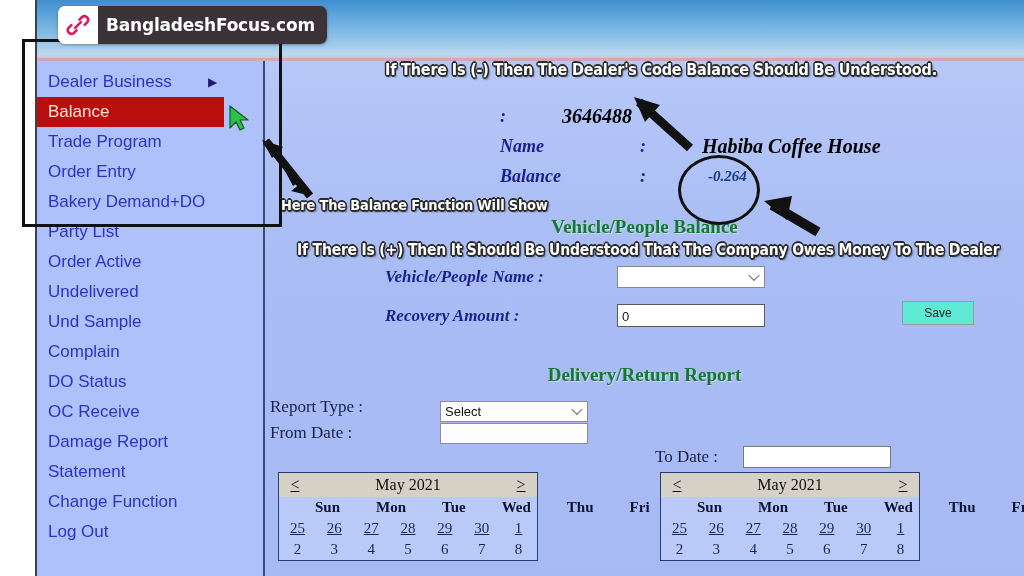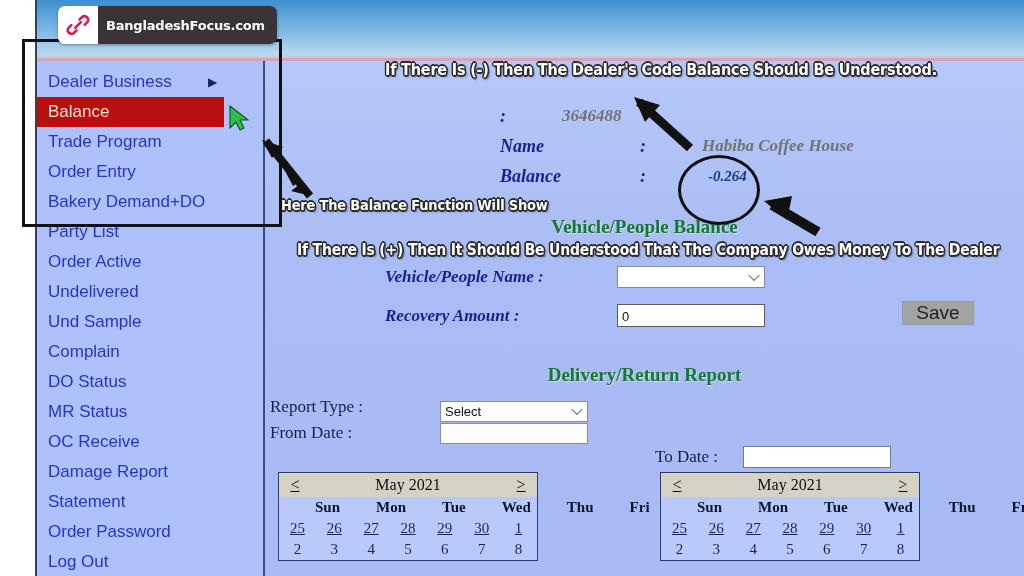--- a/index.html
+++ b/index.html
@@ -79,21 +79,21 @@
   .info-row { height:30px; display:flex; align-items:center; }
   .info-label {
     width:140px; text-align:left;
     font-family:"Liberation Serif", serif;
     font-style:italic; font-weight:bold; font-size:18px; color:#1a1f8c;
   }
   .info-colon { width:16px; font-family:"Liberation Serif", serif; font-style:italic; font-weight:bold; font-size:18px; color:#1a1f8c; }
   .info-value {
     margin-left:46px;
     font-family:"Liberation Serif", serif;
-    font-style:italic; font-weight:bold; font-size:17px; color:#737373;
+    font-style:italic; font-weight:bold; font-size:20px; color:#000000;
     white-space:nowrap;
   }
   .info-value.bal { color:#193a80; font-size:15px; margin-left:52px; }
 
   .section-title {
     position:absolute; width:100%; text-align:center;
     font-family:"Liberation Serif", serif;
     font-weight:bold; color:#127a2e; font-size:19px;
     text-shadow:1px 1px 0 rgba(255,255,255,.4);
   }
@@ -121,22 +121,22 @@
     padding:2px 4px; line-height:19px;
   }
   .chev {
     position:absolute; right:6px; top:50%; width:8px; height:8px;
     border-right:1.6px solid #707070; border-bottom:1.6px solid #707070;
     transform:translateY(-70%) rotate(45deg);
   }
   .save-btn {
     position:absolute; left:637px; top:240px;
     width:72px; height:24px;
-    background:#a3a3a3; border:1px solid #9a9a9a;
-    font-family:"Liberation Sans",sans-serif; font-size:19px; color:#222;
+    background:#5eead4; border:1px solid #9a9a9a;
+    font-family:"Liberation Sans",sans-serif; font-size:12px; color:#222;
     text-align:center; line-height:22px;
   }
 
   
   .dr { position:absolute; left:5px; top:333px; width:754px; }
   .dr-row { display:flex; align-items:center; height:26px; }
   .dr-label {
     width:170px;
     font-family:"Liberation Serif", serif;
     font-size:17px; color:#17204a;
@@ -200,21 +200,21 @@
     position:absolute; left:58px; top:6px; height:38px;
     display:flex; align-items:stretch;
     border-radius:7px; overflow:hidden;
     box-shadow:0 1px 3px rgba(0,0,0,.35);
   }
   .logo-mark {
     width:40px; background:#ffffff; display:flex; align-items:center; justify-content:center;
   }
   .logo-text {
     background:#3c3338; color:#ffffff; display:flex; align-items:center;
-    padding:0 12px 0 8px; font-size:13px; font-weight:bold;
+    padding:0 12px 0 8px; font-size:17px; font-weight:bold;
     font-family:"DejaVu Sans", sans-serif; letter-spacing:-.2px;
   }
 </style>
 </head>
 <body>
 
 <div id="screen">
 
   <div class="sky"></div>
   <div class="sky-line"></div>
@@ -227,25 +227,24 @@
       <div class="menu-item active"><span>Balance</span></div>
       <div class="menu-item"><span>Trade Program</span></div>
       <div class="menu-item"><span>Order Entry</span></div>
       <div class="menu-item"><span>Bakery Demand+DO</span></div>
       <div class="menu-item"><span>Party List</span></div>
       <div class="menu-item"><span>Order Active</span></div>
       <div class="menu-item"><span>Undelivered</span></div>
       <div class="menu-item"><span>Und Sample</span></div>
       <div class="menu-item"><span>Complain</span></div>
       <div class="menu-item"><span>DO Status</span></div>
-      <div class="menu-item"><span>MR Status</span></div>
       <div class="menu-item"><span>OC Receive</span></div>
       <div class="menu-item"><span>Damage Report</span></div>
       <div class="menu-item"><span>Statement</span></div>
-      <div class="menu-item"><span>Order Password</span></div>
+      <div class="menu-item"><span>Change Function</span></div>
       <div class="menu-item"><span>Log Out</span></div>
     </div>
 
   <div class="content">
 
     <div class="info" id="dealer-info">
         <div class="info-row">
           <div class="info-colon">:</div>
           <div class="info-value">3646488</div>
         </div>

